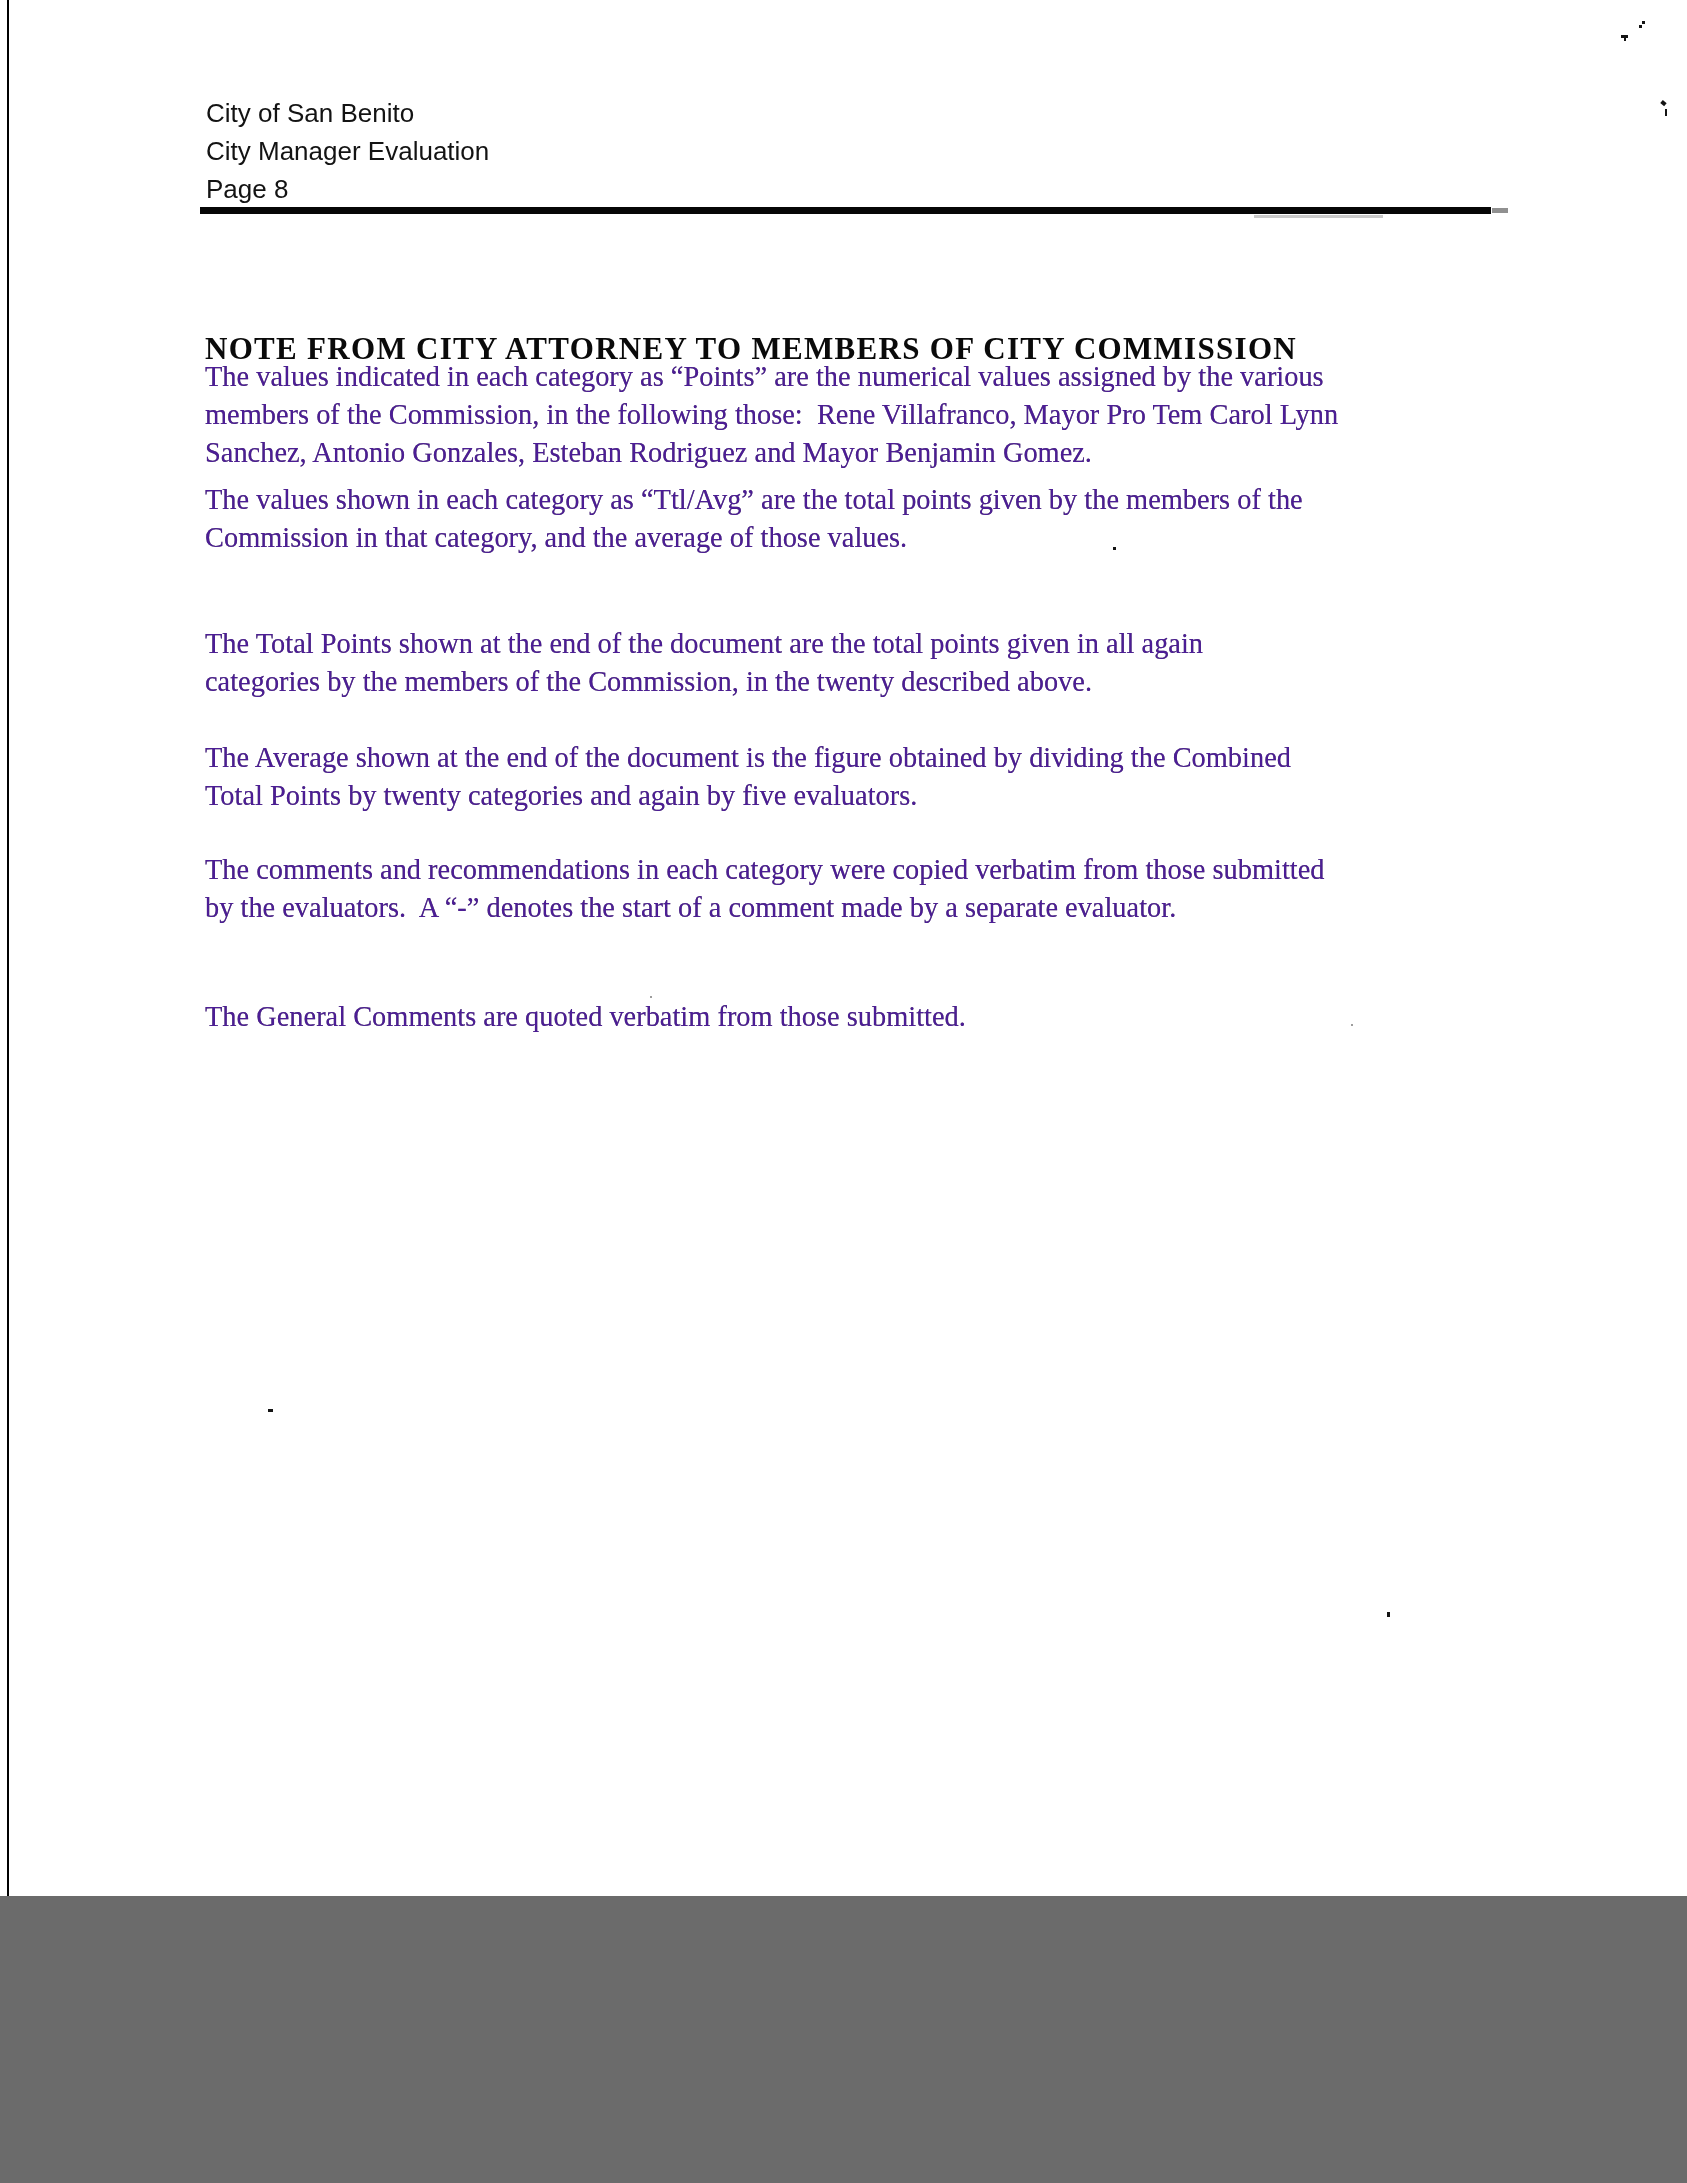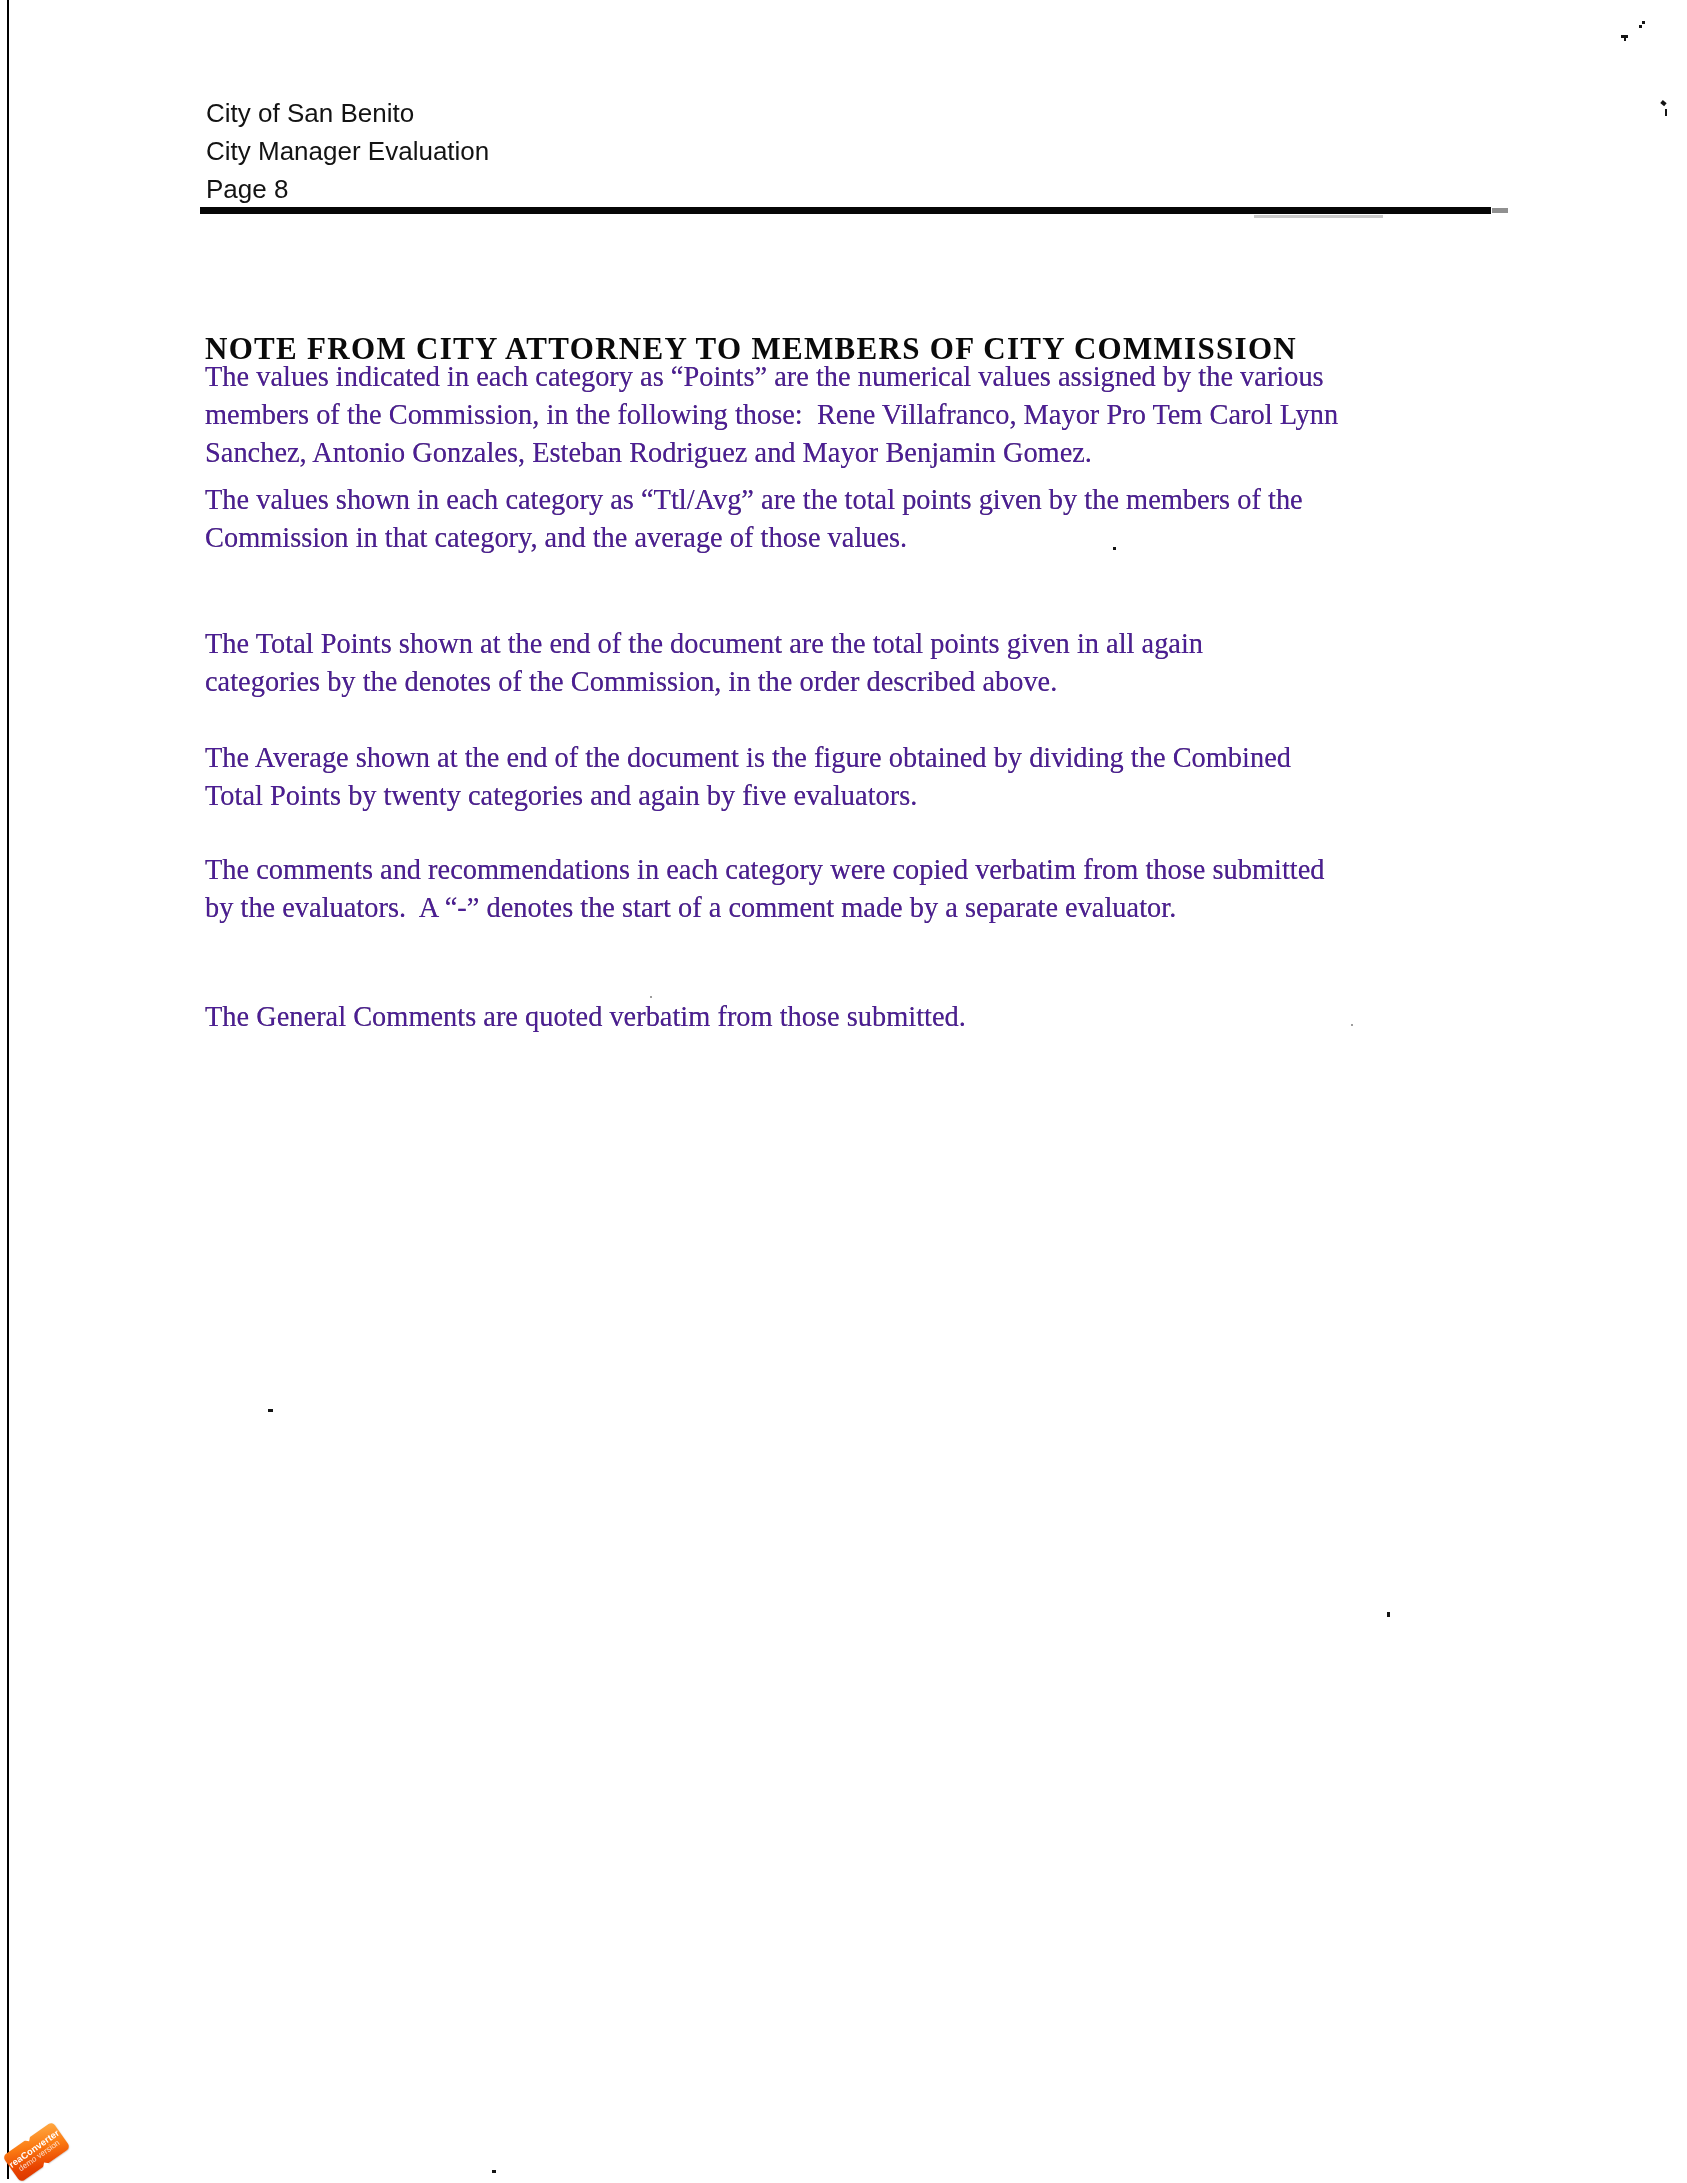--- a/index.html
+++ b/index.html
@@ -1,19 +1,19 @@
 <!DOCTYPE html>
 <html style="font-size:10.6px"><head>
 <meta charset="utf-8">
 <style>
   html, body { margin: 0; padding: 0; background: #6b6b6b; }
   .page {
     position: relative;
     width: 1687px;
-    height: 2183px;
+    height: 1896px;
     background: #ffffff;
     overflow: hidden;
     color: #0d0d0d;
   }
 
   
   .edge-line {
     position: absolute;
     left: 6.6px; top: 0;
     width: 2px; height: 2179px;
@@ -167,21 +167,21 @@
     <div class="line">Sanchez, Antonio Gonzales, Esteban Rodriguez and Mayor Benjamin Gomez.</div>
   </div>
 
   <div class="paragraph p2">
     <div class="line">The values shown in each category as “Ttl/Avg” are the total points given by the members of the</div>
     <div class="line">Commission in that category, and the average of those values.</div>
   </div>
 
   <div class="paragraph p3">
     <div class="line">The Total Points shown at the end of the document are the total points given in all again</div>
-    <div class="line">categories by the denotes of the Commission, in the order described above.</div>
+    <div class="line">categories by the members of the Commission, in the twenty described above.</div>
   </div>
 
   <div class="paragraph p4">
     <div class="line">The Average shown at the end of the document is the figure obtained by dividing the Combined</div>
     <div class="line">Total Points by twenty categories and again by five evaluators.</div>
   </div>
 
   <div class="paragraph p5">
     <div class="line">The comments and recommendations in each category were copied verbatim from those submitted</div>
     <div class="line">by the evaluators.  A “-” denotes the start of a comment made by a separate evaluator.</div>

